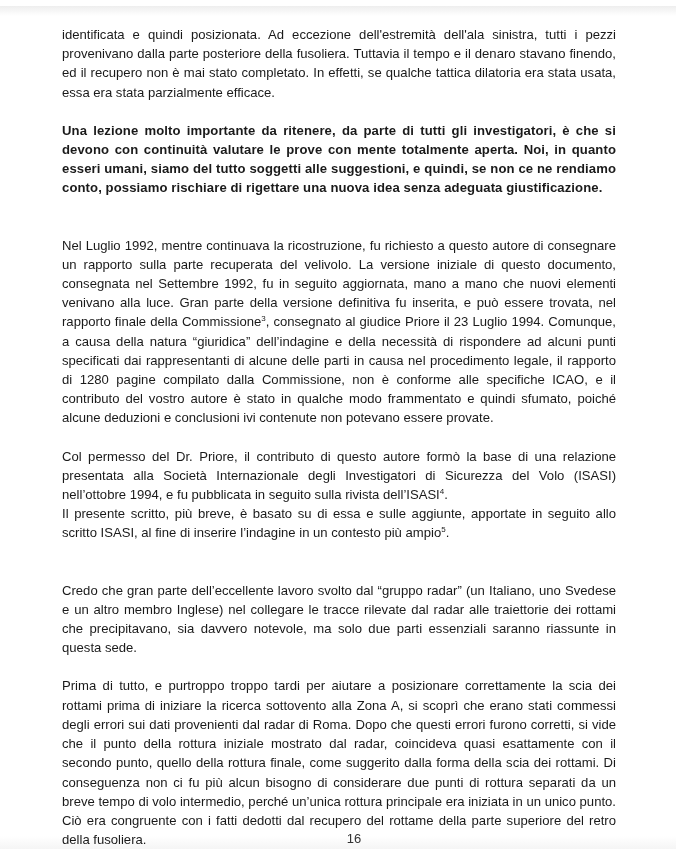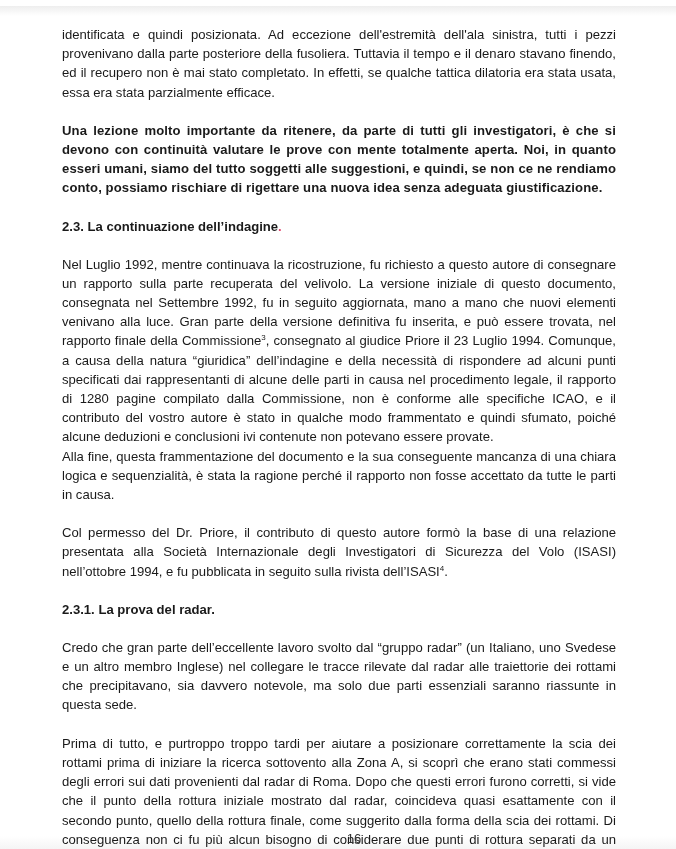--- a/index.html
+++ b/index.html
@@ -69,36 +69,34 @@
   <div class="content">
 
     <p>identificata e quindi posizionata. Ad eccezione dell'estremità dell'ala sinistra, tutti i pezzi provenivano dalla parte posteriore della fusoliera. Tuttavia il tempo e il denaro stavano finendo, ed il recupero non è mai stato completato.  In effetti, se qualche tattica dilatoria era stata usata, essa era stata parzialmente efficace.</p>
 
     <div class="gap"></div>
 
     <p class="emph">Una lezione molto importante da ritenere, da parte di tutti gli investigatori, è che si devono con continuità valutare le prove con mente totalmente aperta. Noi, in quanto esseri umani, siamo del tutto soggetti alle suggestioni, e quindi, se non ce ne rendiamo conto, possiamo rischiare di rigettare una nuova idea senza adeguata giustificazione.</p>
 
     <div class="gap"></div>
 
-    <h2><span>2.3. La continuazione dell’indagine</span><span class="red-dot">.</span></h2>
 
     <div class="gap"></div>
 
     <p><span>Nel Luglio 1992, mentre continuava la ricostruzione, fu richiesto a questo autore di consegnare un rapporto sulla parte recuperata del velivolo.  La versione iniziale di questo documento, consegnata  nel Settembre 1992, fu in seguito aggiornata, mano a mano che nuovi elementi venivano alla luce.  Gran parte della versione definitiva fu inserita, e può essere trovata, nel rapporto finale della Commissione</span><sup>3</sup><span>, consegnato al giudice Priore il 23 Luglio 1994. Comunque, a causa della natura “giuridica” dell’indagine e della necessità di rispondere ad alcuni punti specificati dai rappresentanti di alcune delle parti in causa nel procedimento legale, il rapporto di 1280 pagine compilato dalla Commissione, non è conforme alle specifiche ICAO, e il contributo del vostro autore è stato in qualche modo frammentato e quindi sfumato, poiché alcune deduzioni e conclusioni ivi contenute non potevano essere provate.</span></p>
 
-    <p>Alla fine, questa frammentazione del documento e la sua conseguente mancanza di una chiara logica e sequenzialità, è stata la ragione perché il rapporto non fosse accettato da tutte le parti in causa.</p>
 
     <div class="gap"></div>
 
     <p><span>Col permesso del Dr. Priore, il contributo di questo autore formò la base di una relazione presentata alla Società Internazionale degli Investigatori di Sicurezza del Volo (ISASI) nell’ottobre 1994, e fu pubblicata in seguito sulla rivista dell’ISASI</span><sup>4</sup><span>.</span></p>
 
+    <p><span>Il presente scritto, più breve, è basato su di essa e sulle aggiunte, apportate in seguito allo scritto ISASI, al fine di inserire l’indagine in un contesto più ampio</span><sup>5</sup><span>.</span></p>
 
     <div class="gap"></div>
 
-    <h3>2.3.1. La prova del radar.</h3>
 
     <div class="gap"></div>
 
     <p>Credo che gran parte dell’eccellente lavoro svolto dal “gruppo radar” (un Italiano, uno Svedese e un altro membro Inglese) nel collegare le tracce rilevate dal radar alle traiettorie dei rottami che precipitavano, sia  davvero notevole, ma solo due parti  essenziali saranno riassunte in questa sede.</p>
 
     <div class="gap"></div>
 
     <p>Prima di tutto, e purtroppo troppo tardi per aiutare a posizionare correttamente la scia dei rottami prima di iniziare la ricerca sottovento alla Zona A, si scoprì che erano stati commessi degli errori sui dati provenienti dal radar di Roma.  Dopo che questi errori furono corretti, si vide che il punto della rottura iniziale mostrato dal radar, coincideva quasi esattamente con il secondo punto, quello della rottura finale, come suggerito dalla forma della scia dei rottami.  Di conseguenza non ci fu più alcun bisogno di considerare due punti di rottura separati da un breve tempo di volo intermedio, perché un’unica rottura principale era iniziata in un unico punto.  Ciò era congruente con i fatti dedotti dal recupero del rottame della parte superiore del retro della fusoliera.</p>
 
   </div>

